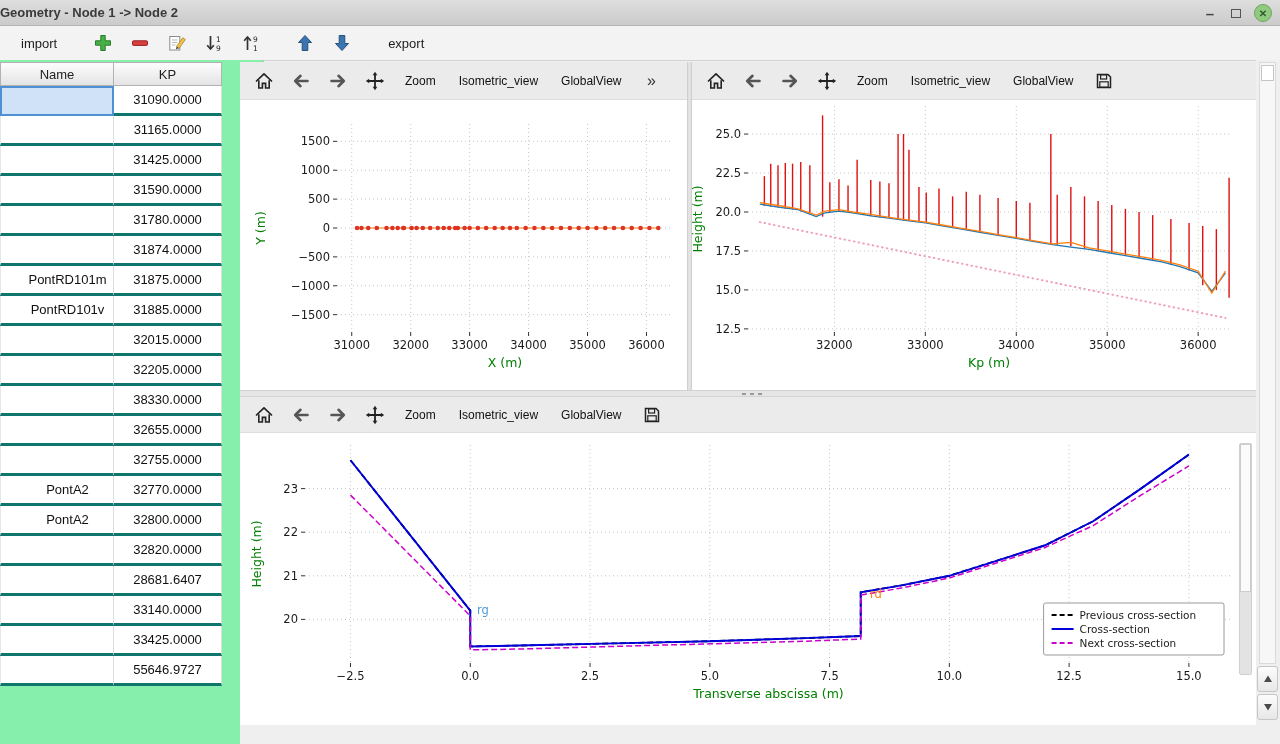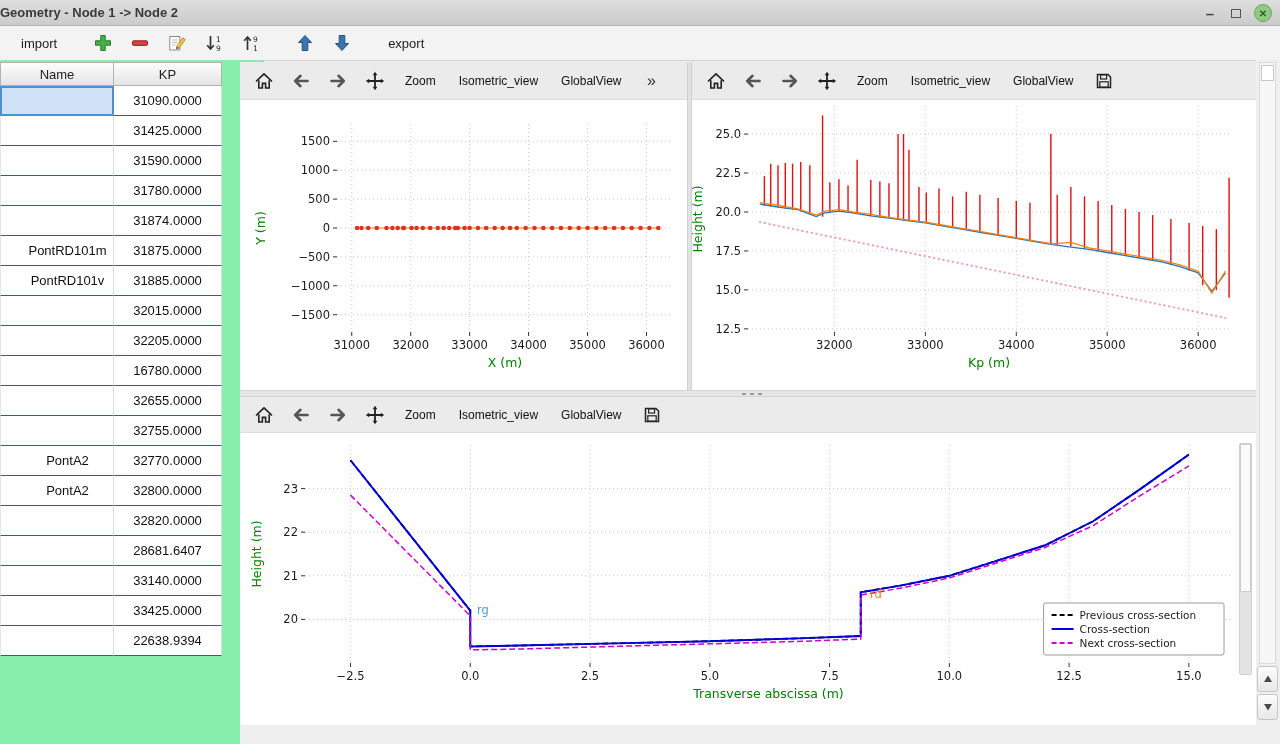--- a/index.html
+++ b/index.html
@@ -31,21 +31,21 @@
 
   
   .left-panel { position:absolute; left:0; top:0; width:264px; bottom:0; background:#86efac;
     border-right:1px solid #bdbdbd; }
   .tbl-header { display:flex; margin-top:2px; height:24px; }
   .th { border:1px solid #b2b2b2; background:linear-gradient(#fdfdfd,#e4e4e4); font-size:13px;
     display:flex; align-items:center; justify-content:center; color:#222; }
   .th.name { width:114px; }
   .th.kp { width:108px; border-left:none; }
   .trow { display:flex; height:30px; }
-  .cell { border-right:1px solid #dcdcdc; border-bottom:1px solid #0f766e; font-size:13px;
+  .cell { border-right:1px solid #dcdcdc; border-bottom:3px solid #0f766e; font-size:13px;
     display:flex; align-items:center; justify-content:center; color:#101010; background:#fff; }
   .cell.name { width:114px; border-left:1px solid #e6e6e6;padding-left:21px; }
   .cell.kp { width:108px; }
   .cell.selected { background:#cfe2f7; border:2px solid #4f8fd3; }
   .tbl-scroll { position:absolute; right:0; top:2px; bottom:0; width:15px; background:#f6f6f6; border-left:1px solid #d8d8d8; }
   .tbl-scroll-btn { position:absolute; bottom:22px; left:0; width:14px; height:16px; background:#ececec;
     display:flex; align-items:center; justify-content:center; border:1px solid #d0d0d0; }
 
   
   .right-area { position:absolute; left:240px; top:0; width:1016px; bottom:0; }
@@ -218,20 +218,24 @@
         <div class="th name">Name</div>
         <div class="th kp">KP</div>
       </div>
       <div class="tbl-body">
           <div class="trow">
             <div class="cell name selected"></div>
             <div class="cell kp">31090.0000</div>
           </div>
           <div class="trow">
             <div class="cell name"></div>
+            <div class="cell kp">31165.0000</div>
+          </div>
+          <div class="trow">
+            <div class="cell name"></div>
             <div class="cell kp">31425.0000</div>
           </div>
           <div class="trow">
             <div class="cell name"></div>
             <div class="cell kp">31590.0000</div>
           </div>
           <div class="trow">
             <div class="cell name"></div>
             <div class="cell kp">31780.0000</div>
           </div>
@@ -250,21 +254,21 @@
           <div class="trow">
             <div class="cell name"></div>
             <div class="cell kp">32015.0000</div>
           </div>
           <div class="trow">
             <div class="cell name"></div>
             <div class="cell kp">32205.0000</div>
           </div>
           <div class="trow">
             <div class="cell name"></div>
-            <div class="cell kp">16780.0000</div>
+            <div class="cell kp">38330.0000</div>
           </div>
           <div class="trow">
             <div class="cell name"></div>
             <div class="cell kp">32655.0000</div>
           </div>
           <div class="trow">
             <div class="cell name"></div>
             <div class="cell kp">32755.0000</div>
           </div>
           <div class="trow">
@@ -286,21 +290,21 @@
           <div class="trow">
             <div class="cell name"></div>
             <div class="cell kp">33140.0000</div>
           </div>
           <div class="trow">
             <div class="cell name"></div>
             <div class="cell kp">33425.0000</div>
           </div>
           <div class="trow">
             <div class="cell name"></div>
-            <div class="cell kp">22638.9394</div>
+            <div class="cell kp">55646.9727</div>
           </div>
         </div>
       <div class="tbl-scroll">
         <div class="tbl-scroll-btn">
           <svg>
               <use href="#icon-tri-down"></use>
             </svg>
         </div>
       </div>
     </div>

